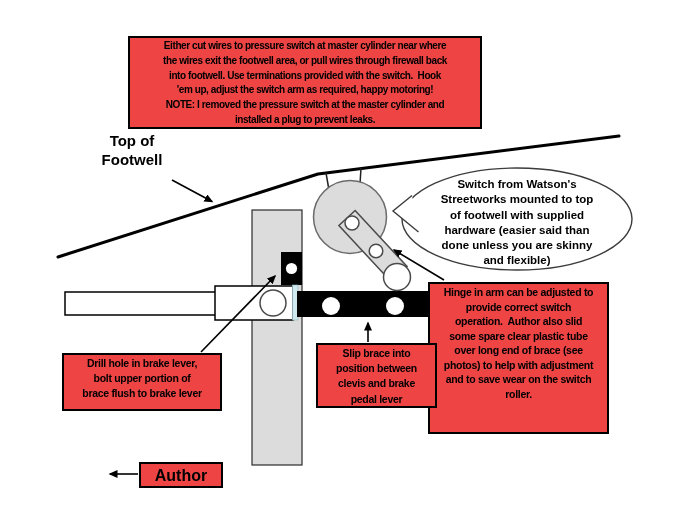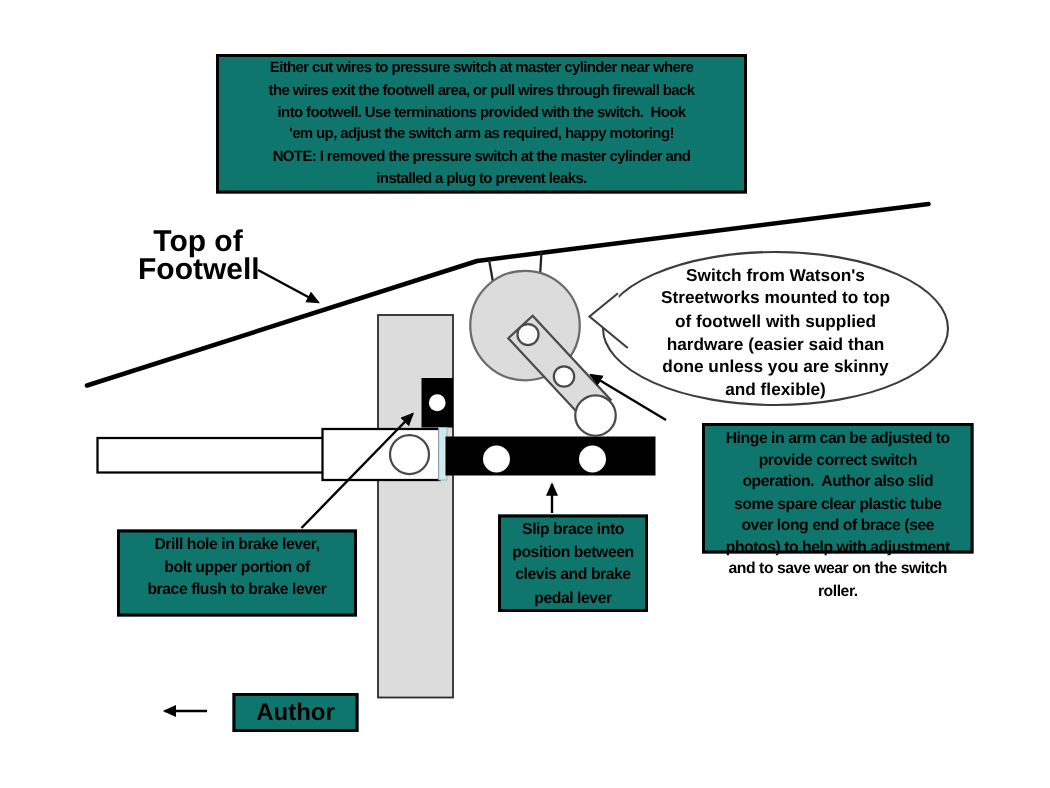--- a/index.html
+++ b/index.html
@@ -2,37 +2,37 @@
 <html><head>
 <meta charset="utf-8">
 <style>
   html,body{margin:0;padding:0;background:#fff;}
   #canvas{
     position:relative;width:700px;height:525px;background:#ffffff;
     font-family:"Liberation Sans",sans-serif;overflow:hidden;
   }
   #diagram-svg{position:absolute;left:0;top:0;}
   .note{
-    position:absolute;box-sizing:border-box;background:#0f766e;
+    position:absolute;box-sizing:border-box;background:#ef4444;
     border:2px solid #000;color:#000;font-weight:bold;text-align:center;
-    white-space:pre;overflow:visible;margin-left:16px;
+    white-space:pre;overflow:visible;
   }
   .body-text{font-size:10.5px;line-height:15px;letter-spacing:-0.3px;}
   #instructions-note{left:128px;top:36px;width:354px;height:93px;
     font-size:10px;line-height:14.8px;letter-spacing:-0.42px;padding-top:1px;}
   #drill-note{left:62px;top:353px;width:160px;height:58px;padding-top:1px;}
-  #slip-note{left:316px;top:343px;width:100px;height:65px;line-height:15.2px;padding-top:1px;}
-  #hinge-note{left:452px;top:282px;width:181px;height:87px;line-height:14.5px;padding-top:1px;}
+  #slip-note{left:316px;top:343px;width:121px;height:65px;line-height:15.2px;padding-top:1px;}
+  #hinge-note{left:428px;top:282px;width:181px;height:152px;line-height:14.5px;padding-top:1px;}
   #forward-label{left:139px;top:462px;width:84px;height:26px;
     font-size:16px;line-height:23px;border-width:2px;}
   .free-label{
     position:absolute;color:#000;font-weight:bold;text-align:center;
     white-space:pre;background:transparent;border:none;
   }
-  #footwell-label{left:92px;top:152px;width:80px;font-size:20px;line-height:18.5px;}
+  #footwell-label{left:92px;top:132px;width:80px;font-size:15px;line-height:18.5px;}
   #switch-callout-text{left:407px;top:177px;width:220px;
     font-size:11.5px;line-height:15.3px;font-weight:bold;white-space:pre;}
 </style>
 </head>
 <body>
 
 <div id="canvas">
 
   <svg id="diagram-svg" width="700" height="525" viewBox="0 0 700 525">
     <defs>

